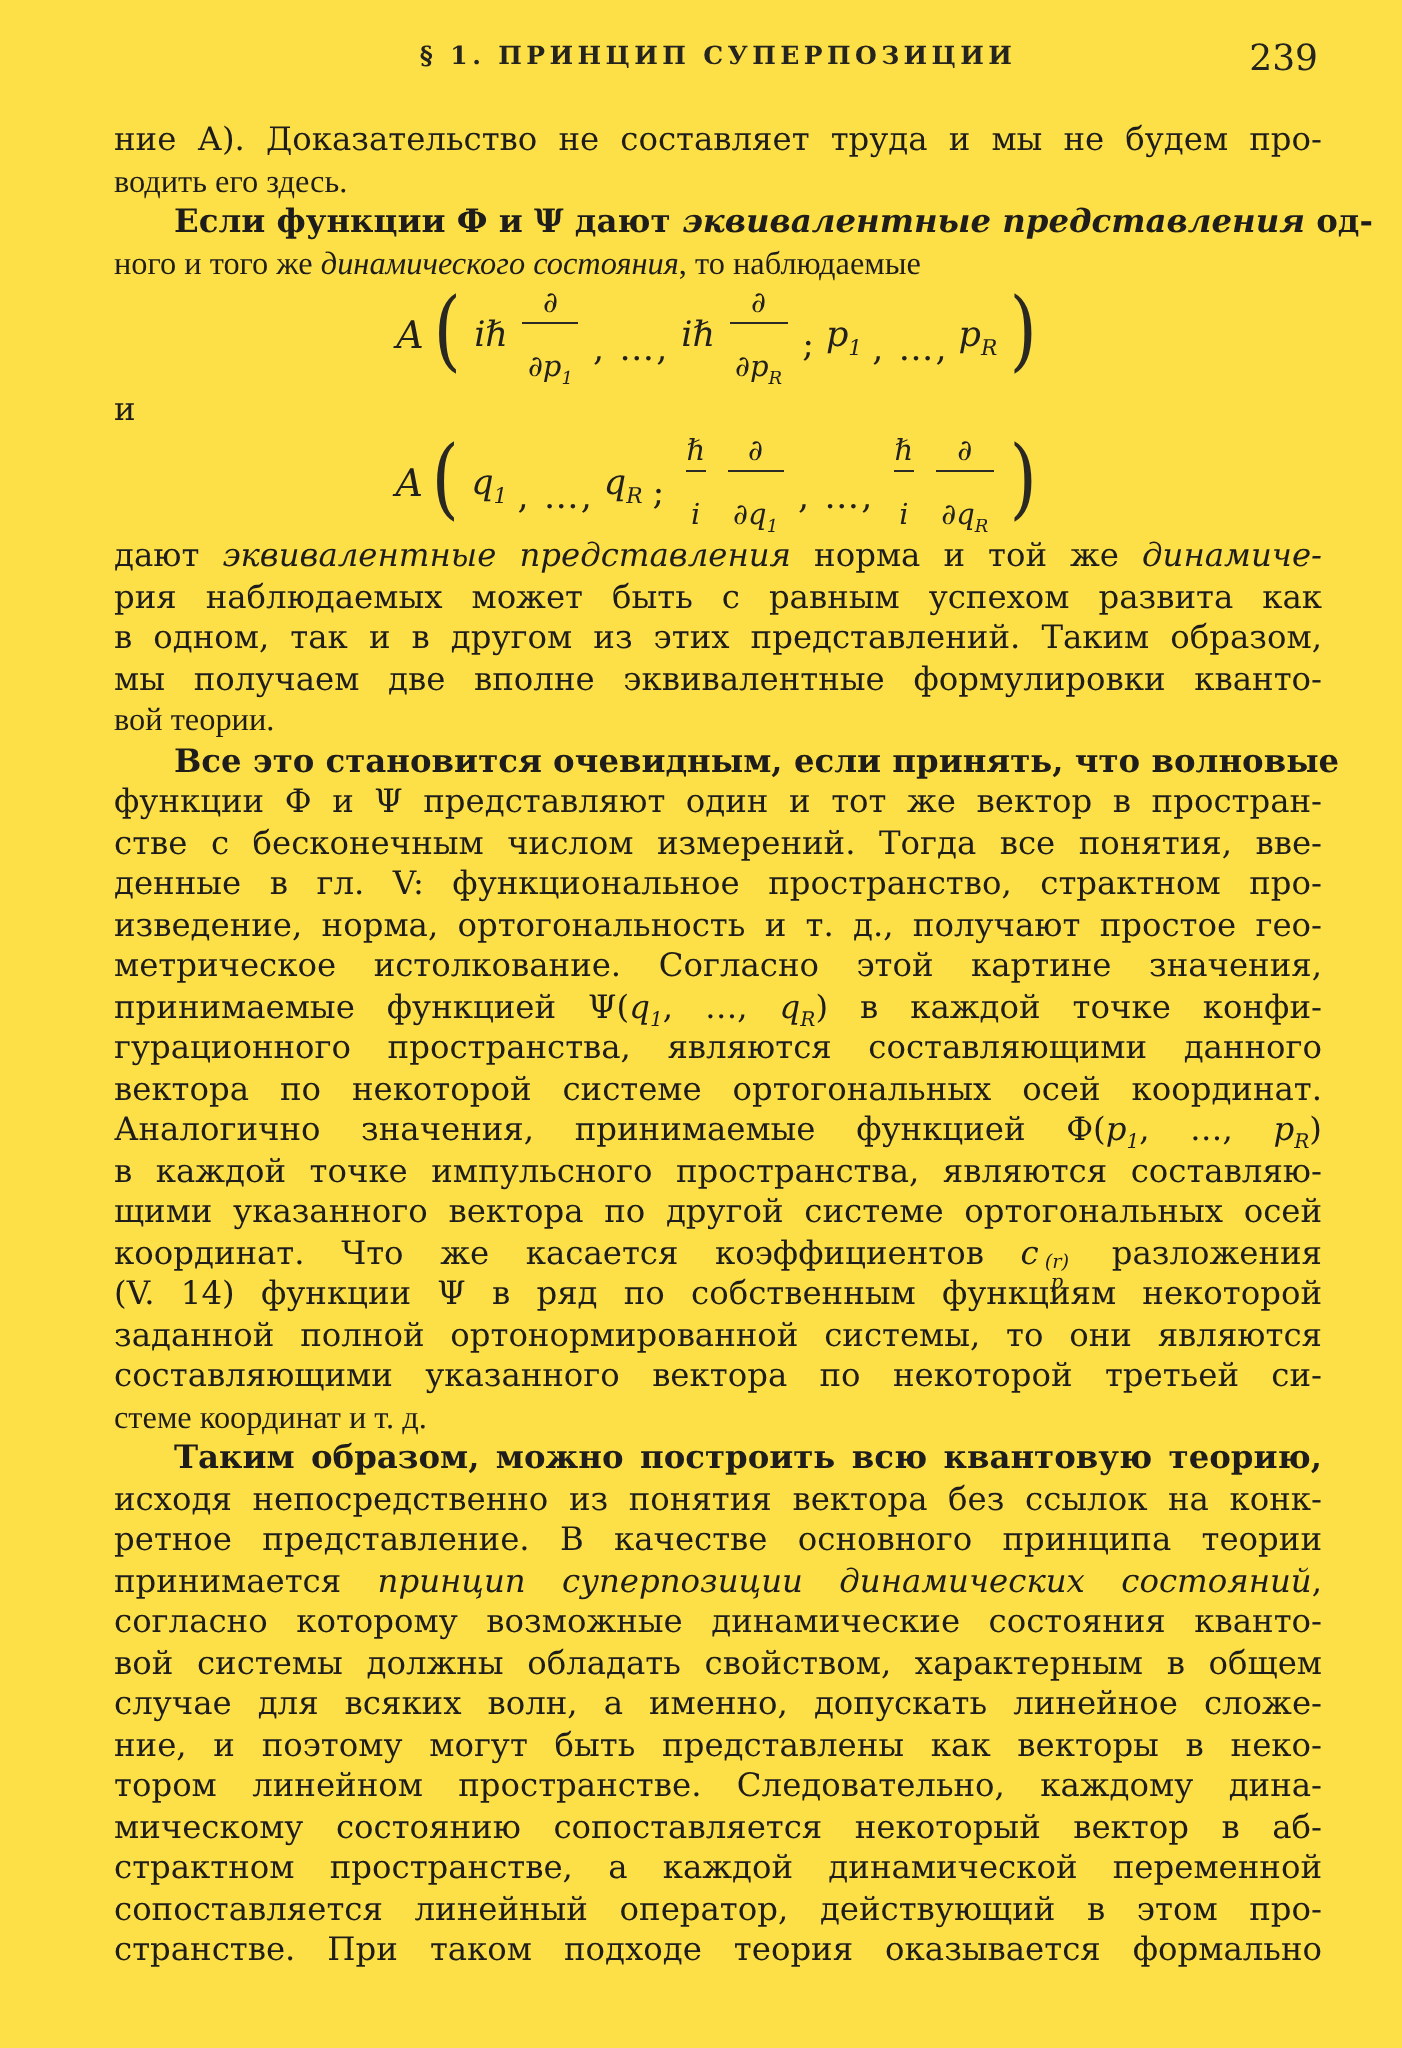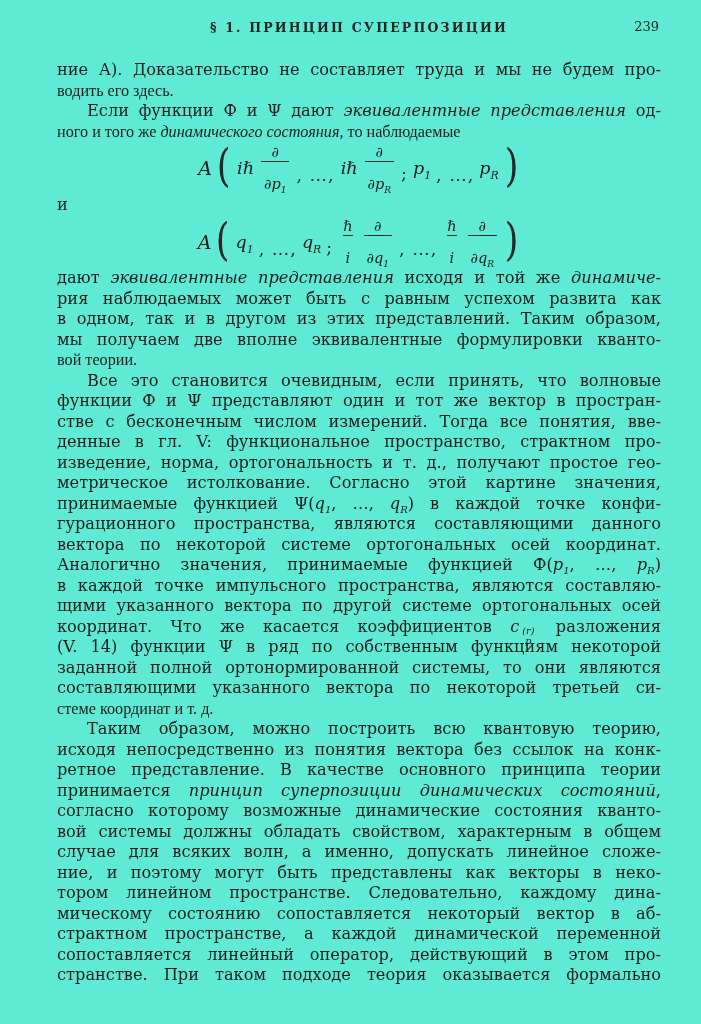--- a/index.html
+++ b/index.html
@@ -1,49 +1,49 @@
 <!DOCTYPE html>
 <html><head>
 <meta charset="utf-8">
 <style>
   html,body{margin:0;padding:0;}
   .page{
     width:701px;height:1024px;
-    background:#5eead4;
+    background:#fde047;
     font-family:"DejaVu Serif",serif;
     color:#1e1d1b;
     position:relative;
     overflow:hidden;
     box-sizing:border-box;
   }
   .content{
     position:absolute;left:57px;top:20px;width:604px;
   }
   
   .running-head{
     position:relative;height:17px;margin-bottom:23px;
   }
   .head-title{
     position:absolute;left:0;right:0;text-align:center;
     font-size:12.5px;letter-spacing:2.2px;color:#26241f;
     font-weight:bold;white-space:nowrap;
   }
   .head-page{
-    position:absolute;right:2px;top:-1px;font-size:13px;color:#26241f;
+    position:absolute;right:2px;top:-1px;font-size:18px;color:#26241f;
   }
   
   .tline{
     height:20.5px;line-height:20.5px;
     font-size:16.2px;
     text-align:justify;text-align-last:justify;
     white-space:nowrap;
     overflow:visible;
   }
   .tline.pend{text-align-last:left;font-family:Liberation Serif, serif;}
-  .tline.indent{padding-left:30px;}
+  .tline.indent{padding-left:30px;font-weight:bold;}
   .it{font-style:italic;}
   .tline sub{font-size:0.62em;line-height:0;font-style:italic;}
   .stack{
     display:inline-flex;flex-direction:column;align-items:center;
     vertical-align:-0.5em;line-height:1;font-size:0.60em;font-style:italic;
     margin:0 3px;position:relative;top:-2px;
   }
   .stack .stk-top{display:block;}
   .stack .stk-bot{display:block;}
   
@@ -137,21 +137,21 @@
         <span class="den it">i</span>
       </span>
       <span class="frac">
         <span class="num it">∂</span>
         <span class="den it"><span>∂q</span><sub>R</sub></span>
       </span>
       <span class="paren close">)</span>
     </div>
 
     <div>
-        <div class="tline"><span>дают </span><span class="it">эквивалентные представления</span><span> исходя и той же </span><span class="it">динамиче-</span></div>
+        <div class="tline"><span>дают </span><span class="it">эквивалентные представления</span><span> норма и той же </span><span class="it">динамиче-</span></div>
         <div class="tline"><span>рия наблюдаемых может быть с равным успехом развита как</span></div>
         <div class="tline"><span>в одном, так и в другом из этих представлений. Таким образом,</span></div>
         <div class="tline"><span>мы получаем две вполне эквивалентные формулировки кванто-</span></div>
         <div class="tline pend"><span>вой теории.</span></div>
         <div class="tline indent"><span>Все это становится очевидным, если принять, что волновые</span></div>
         <div class="tline"><span>функции Ф и Ψ представляют один и тот же вектор в простран-</span></div>
         <div class="tline"><span>стве с бесконечным числом измерений. Тогда все понятия, вве-</span></div>
         <div class="tline"><span>денные в гл. V: функциональное пространство, страктном про-</span></div>
         <div class="tline"><span>изведение, норма, ортогональность и т. д., получают простое гео-</span></div>
         <div class="tline"><span>метрическое истолкование. Согласно этой картине значения,</span></div>

